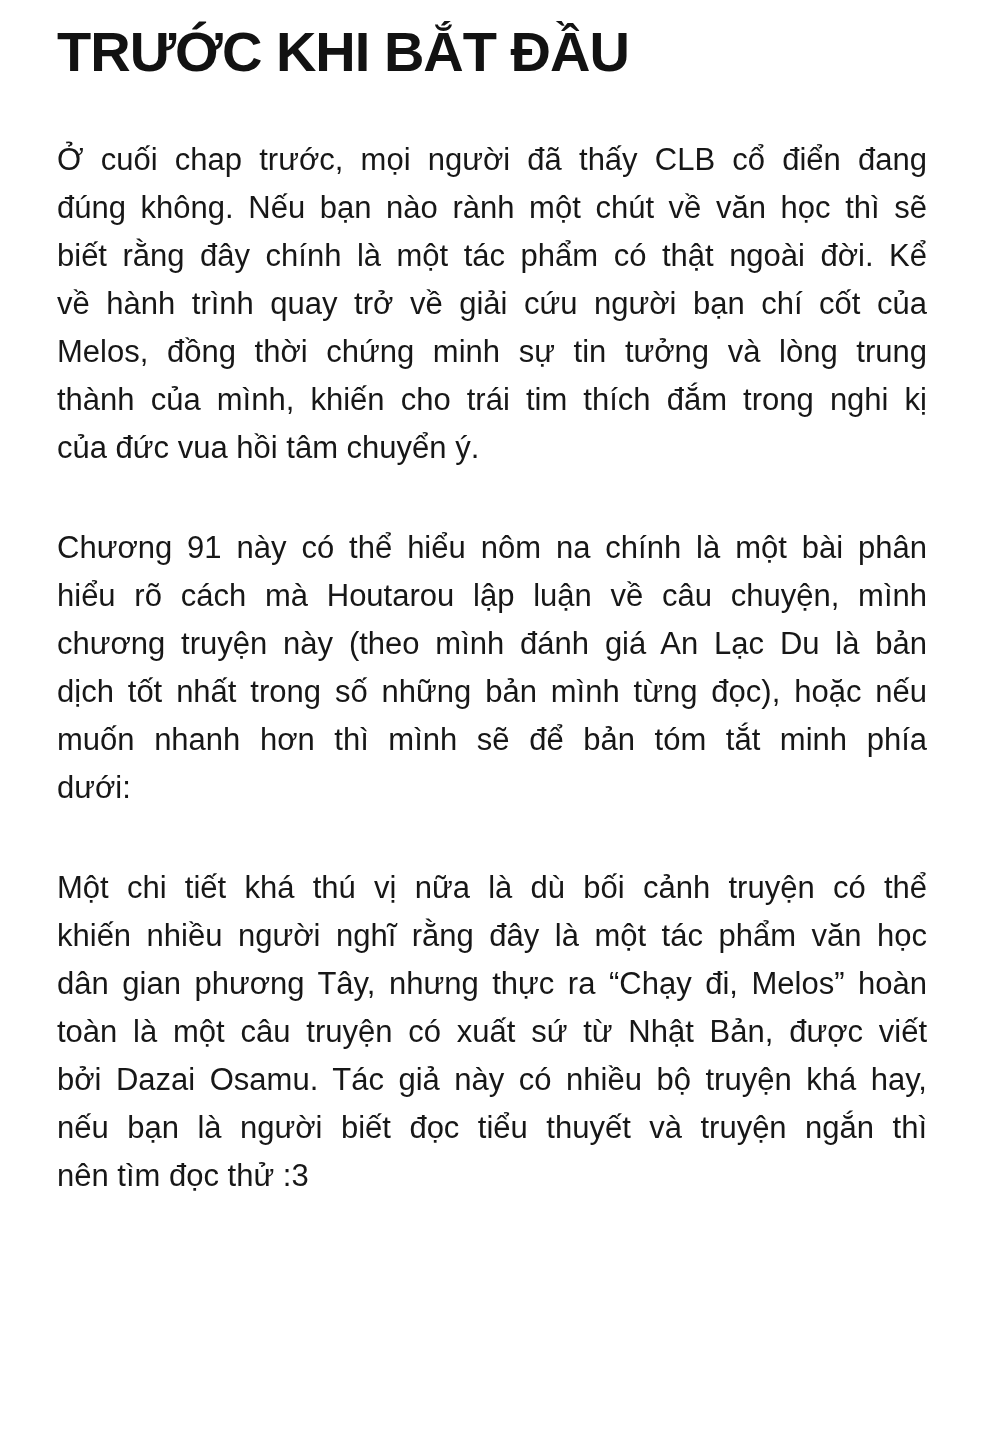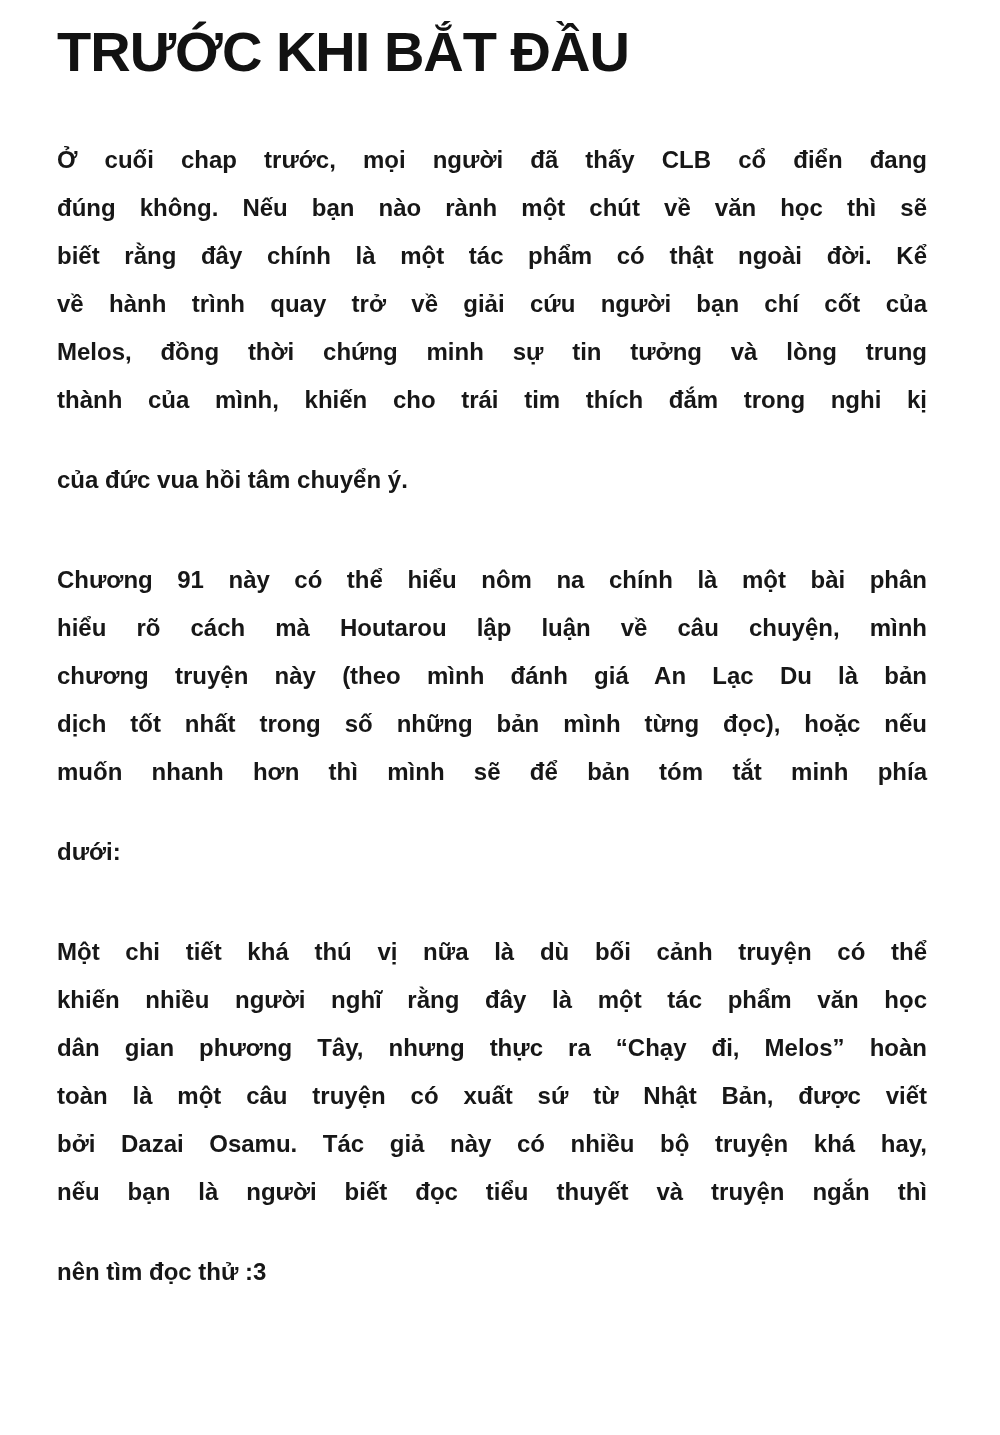--- a/index.html
+++ b/index.html
@@ -23,40 +23,39 @@
   .title {
     margin: 0 0 52px 0;
     font-size: 56px;
     line-height: 64px;
     font-weight: 700;
     letter-spacing: -1px;
     color: #121212;
     white-space: nowrap;
   }
   .doc-body {
-    font-weight: 700;
-    font-size: 24px;
+    font-weight: 400;
+    font-size: 31px;
     line-height: 48px;
     color: #171717;
   }
   .para {
     margin: 0 0 52px 0;
   }
   .para:last-child {
     margin-bottom: 0;
   }
   .line {
     display: block;
     text-align: justify;
     
     text-align-last: justify;
   }
   .line.last {
     text-align-last: left;
-    margin-top: 32px;
   }
 </style>
 </head>
 <body>
 
 <div class="page">
   <h1 class="title">TRƯỚC KHI BẮT ĐẦU</h1>
   <div class="doc-body">
       <p class="para">
         <span class="line">Ở cuối chap trước, mọi người đã thấy CLB cổ điển đang</span>

